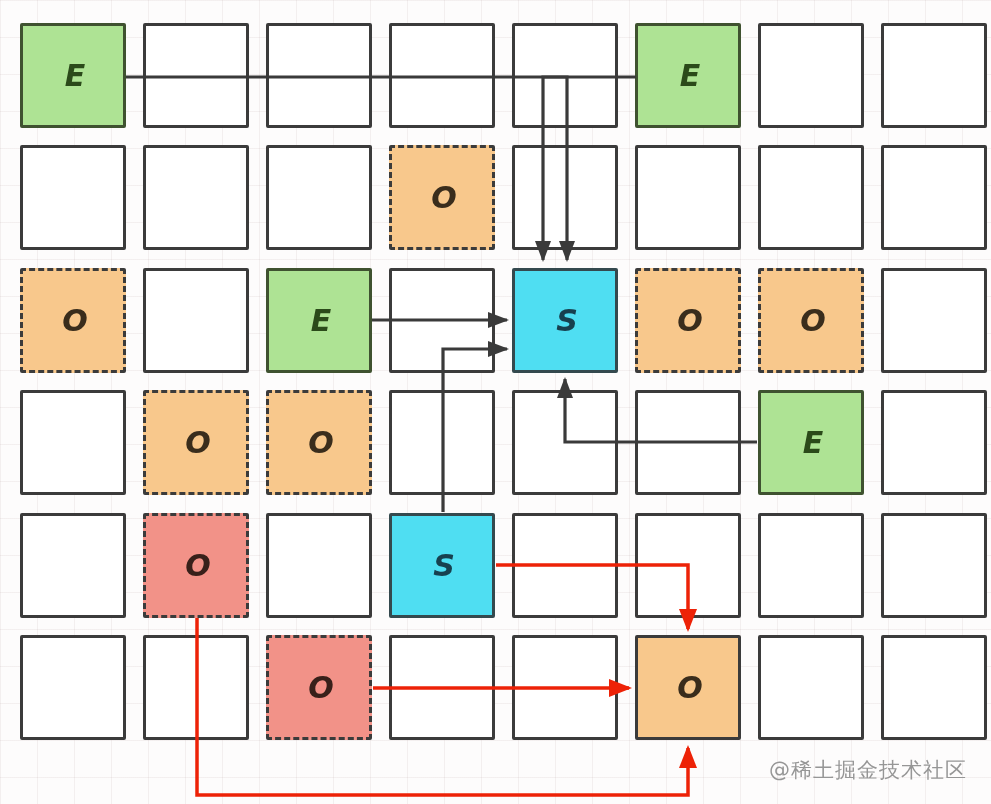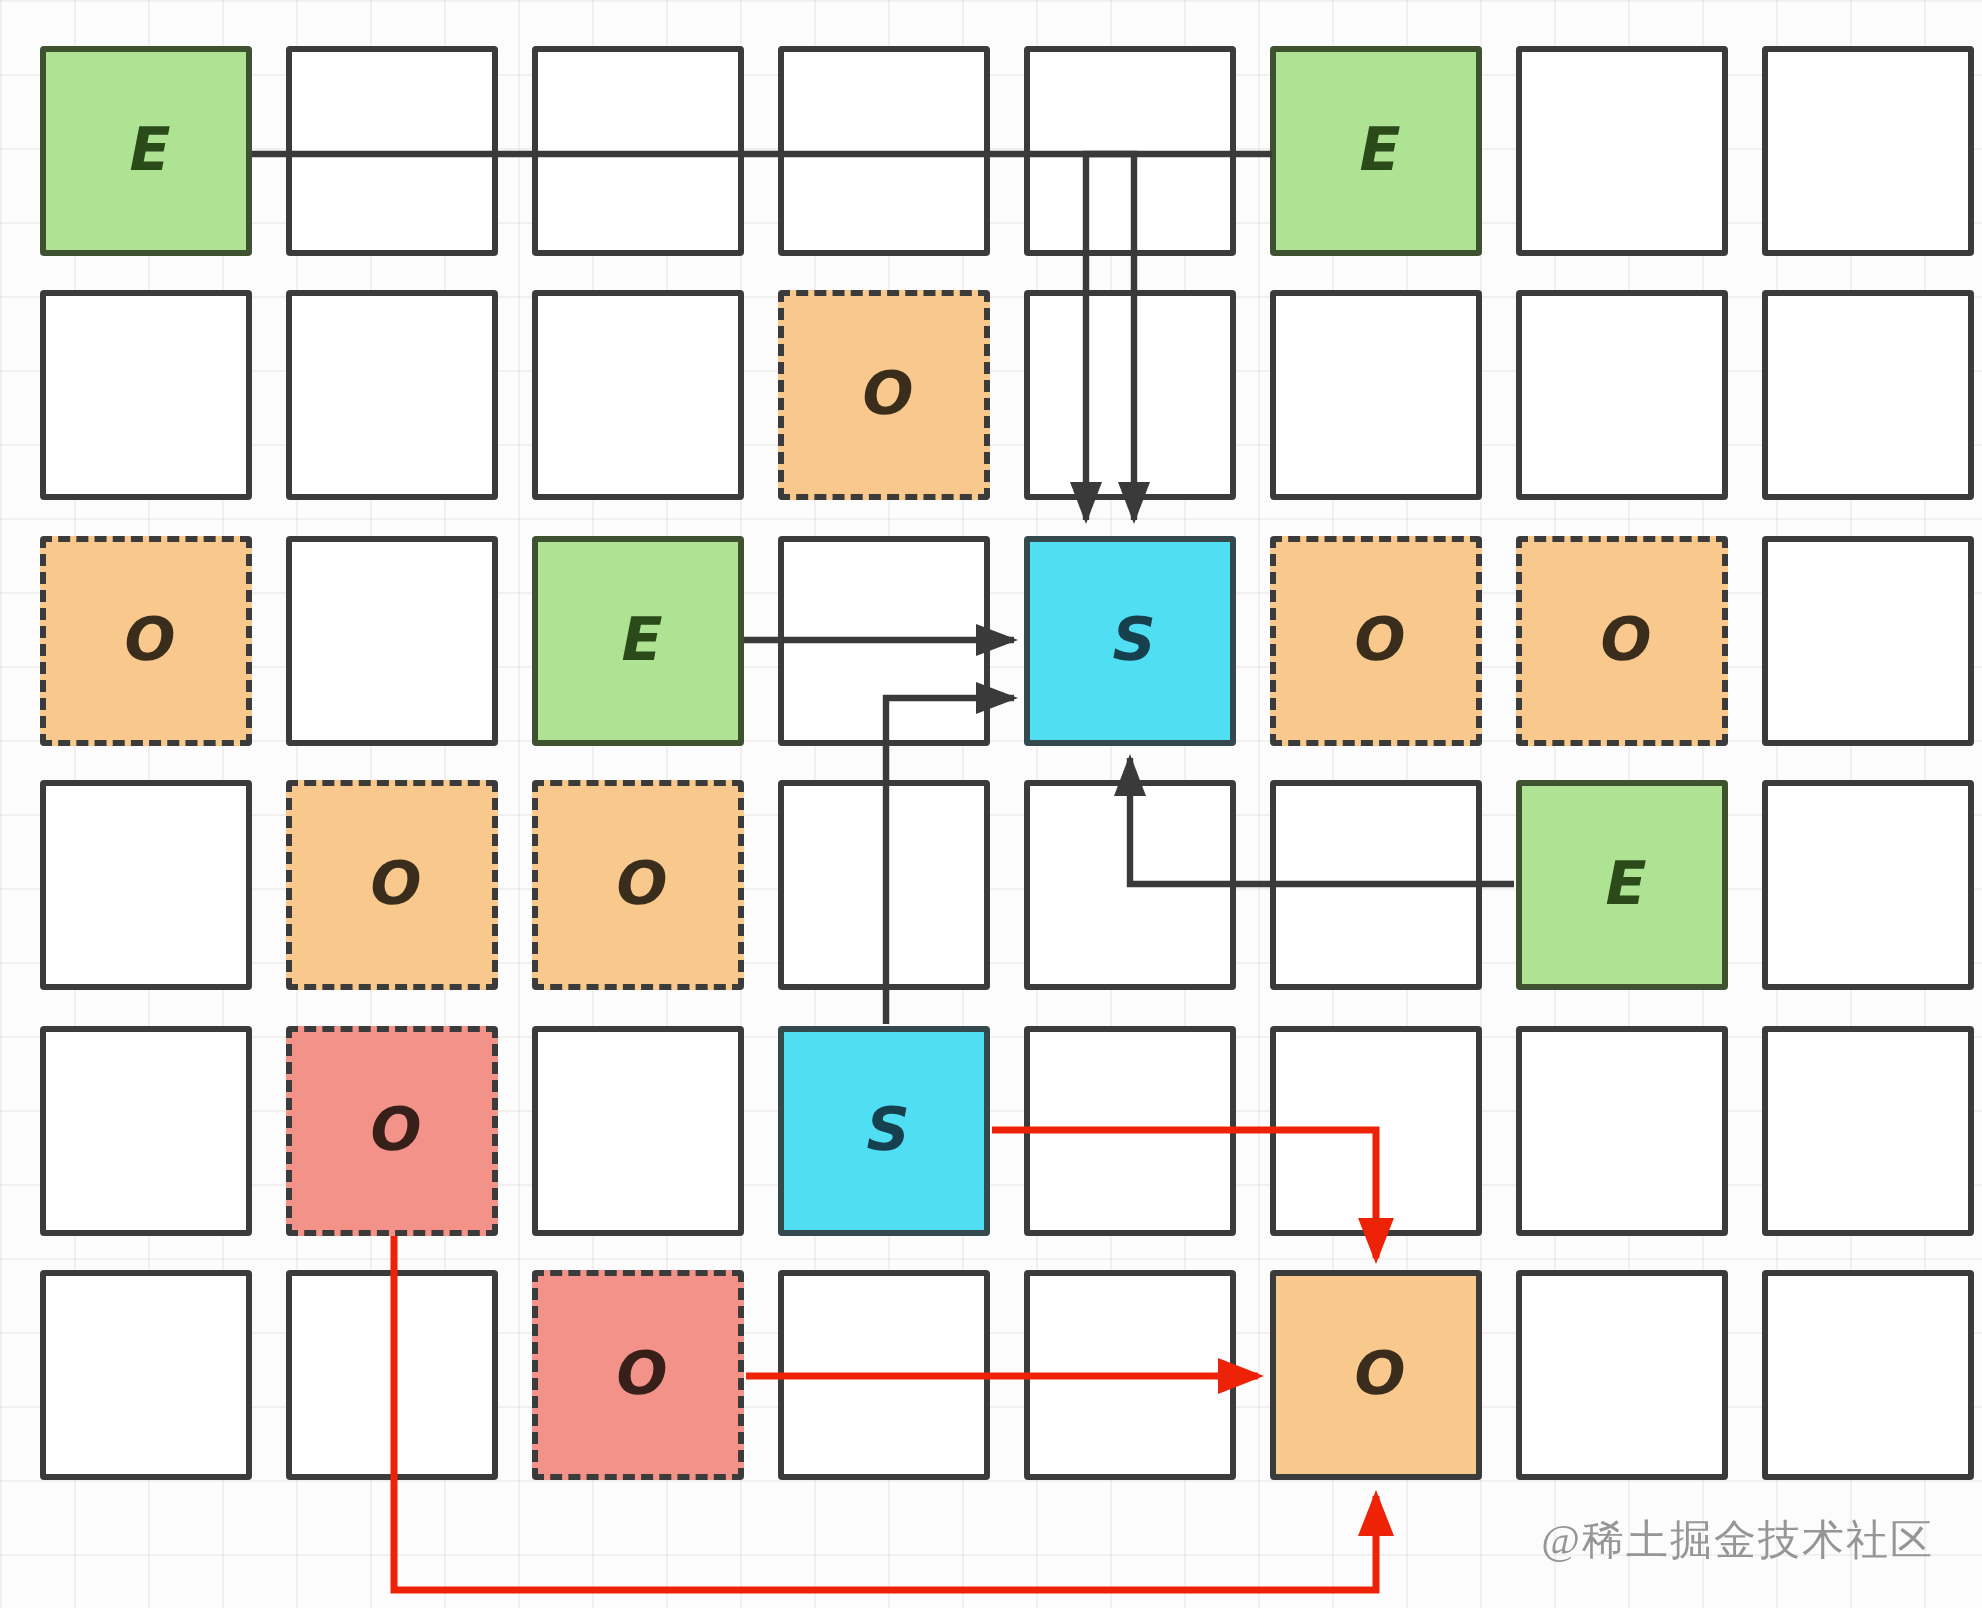--- a/index.html
+++ b/index.html
@@ -20,21 +20,21 @@
   }
   .cell.dashed{border-style:dashed;}
   .cell-label{
     font-weight:bold;font-style:italic;font-size:30px;line-height:1;
     transform:translateX(2px);
   }
   #arrow-layer{position:absolute;left:0;top:0;pointer-events:none;}
   #arrow-layer path.arrow{fill:none;}
   #watermark{
     position:absolute;right:24px;bottom:20px;
-    color:#969696;font-size:21px;letter-spacing:1px;font-family:Liberation Serif, serif;
+    color:#969696;font-size:21px;letter-spacing:1px;
   }
 </style>
 </head>
 <body>
 
 <div id="diagram">
   <div class="cell" style="left: 20px; top: 23px; width: 106px; height: 105px; background: rgb(174, 227, 148); border-color: rgb(63, 82, 48);">
       <span class="cell-label" style="color: rgb(43, 74, 26);">E</span>
     </div>
     <div class="cell" style="left: 143px; top: 23px; width: 106px; height: 105px; background: rgb(255, 255, 255); border-color: rgb(59, 59, 59);"></div>

